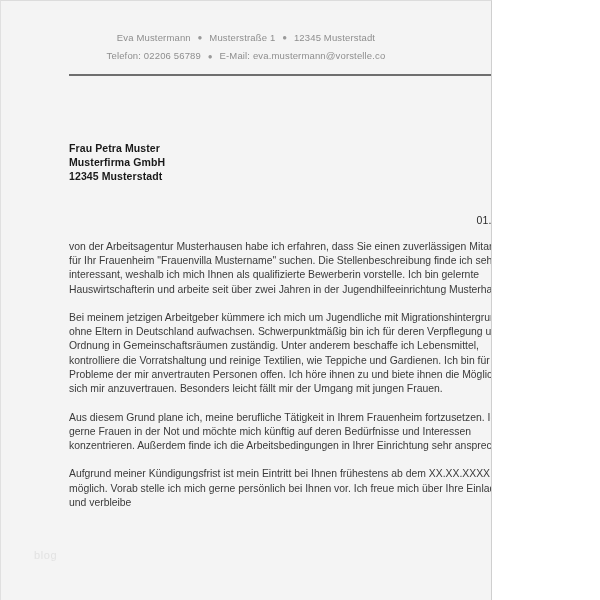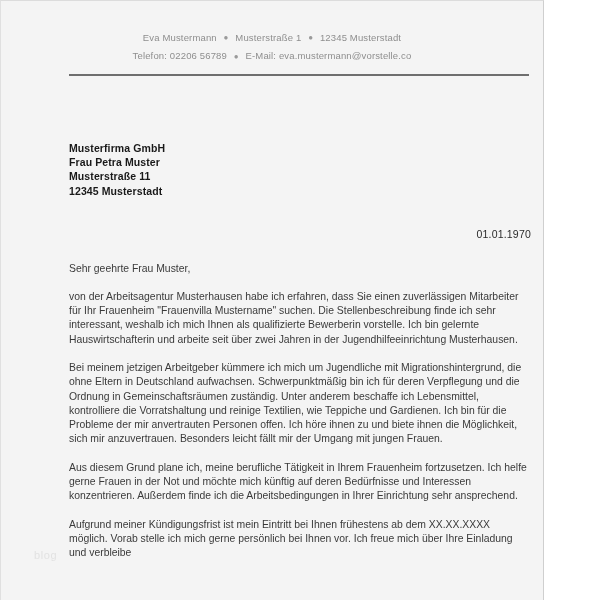--- a/index.html
+++ b/index.html
@@ -10,21 +10,21 @@
   }
   body {
     width: 600px;
     height: 600px;
     overflow: hidden;
     font-family: "Liberation Sans", sans-serif;
   }
 
   .page {
     position: relative;
-    width: 544px;
+    width: 492px;
     height: 600px;
     box-sizing: border-box;
     background: #f4f4f4;
     border-top: 1px solid #dcdcdc;
     border-left: 1px solid #e0e0e0;
     border-right: 1px solid #cfcfcf;
     overflow: hidden;
   }
 
   
@@ -132,30 +132,28 @@
       <span class="sep">●</span>
       <span>E-Mail: eva.mustermann@vorstelle.co</span>
     </div>
   </div>
 
   <div class="rule"></div>
 
   <div class="content">
 
     <div class="recipient">
+      <div>Frau Petra Muster</div>
       <div>Musterfirma GmbH</div>
-      <div>Frau Petra Muster</div>
-      <div>Musterstraße 11</div>
       <div>12345 Musterstadt</div>
     </div>
 
     <div class="date">01.01.1970</div>
 
 
-    <div class="salutation">Sehr geehrte Frau Muster,</div>
 
     <p class="para">von der Arbeitsagentur Musterhausen habe ich erfahren, dass Sie einen zuverlässigen Mitarbeiter für Ihr Frauenheim "Frauenvilla Mustername" suchen. Die Stellenbeschreibung finde ich sehr interessant, weshalb ich mich Ihnen als qualifizierte Bewerberin vorstelle. Ich bin gelernte Hauswirtschafterin und arbeite seit über zwei Jahren in der Jugendhilfeeinrichtung Musterhausen.</p>
     <p class="para">Bei meinem jetzigen Arbeitgeber kümmere ich mich um Jugendliche mit Migrationshintergrund, die ohne Eltern in Deutschland aufwachsen. Schwerpunktmäßig bin ich für deren Verpflegung und die Ordnung in Gemeinschaftsräumen zuständig. Unter anderem beschaffe ich Lebensmittel, kontrolliere die Vorratshaltung und reinige Textilien, wie Teppiche und Gardienen. Ich bin für die Probleme der mir anvertrauten Personen offen. Ich höre ihnen zu und biete ihnen die Möglichkeit, sich mir anzuvertrauen. Besonders leicht fällt mir der Umgang mit jungen Frauen.</p>
     <p class="para">Aus diesem Grund plane ich, meine berufliche Tätigkeit in Ihrem Frauenheim fortzusetzen. Ich helfe gerne Frauen in der Not und möchte mich künftig auf deren Bedürfnisse und Interessen konzentrieren. Außerdem finde ich die Arbeitsbedingungen in Ihrer Einrichtung sehr ansprechend.</p>
     <p class="para">Aufgrund meiner Kündigungsfrist ist mein Eintritt bei Ihnen frühestens ab dem XX.XX.XXXX möglich. Vorab stelle ich mich gerne persönlich bei Ihnen vor. Ich freue mich über Ihre Einladung und verbleibe</p>
 
   </div>
 
   <div class="watermark">blog</div>
 

